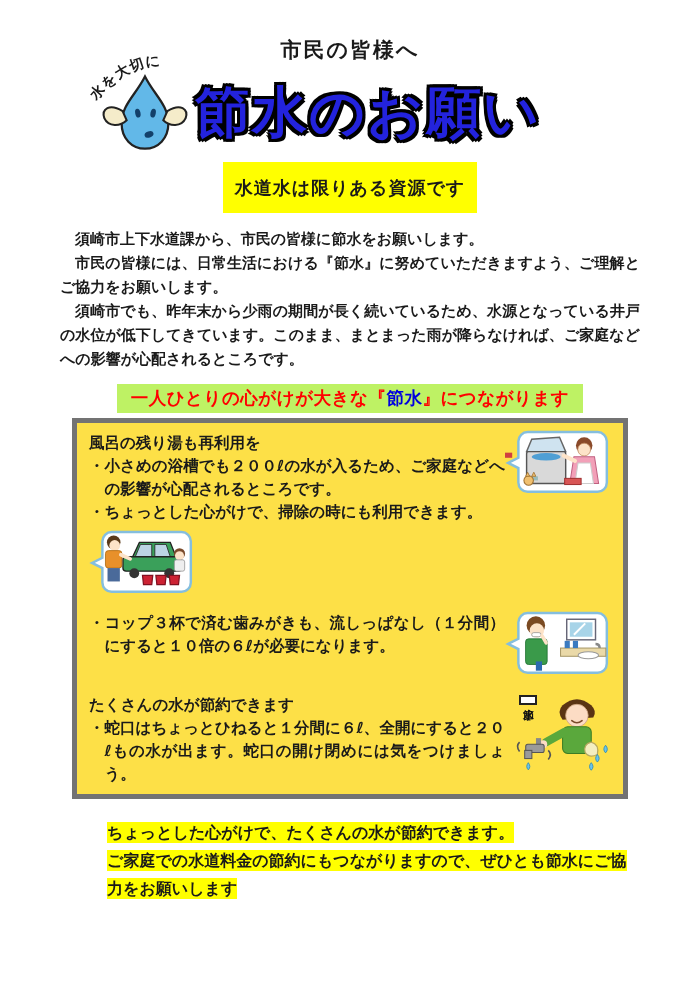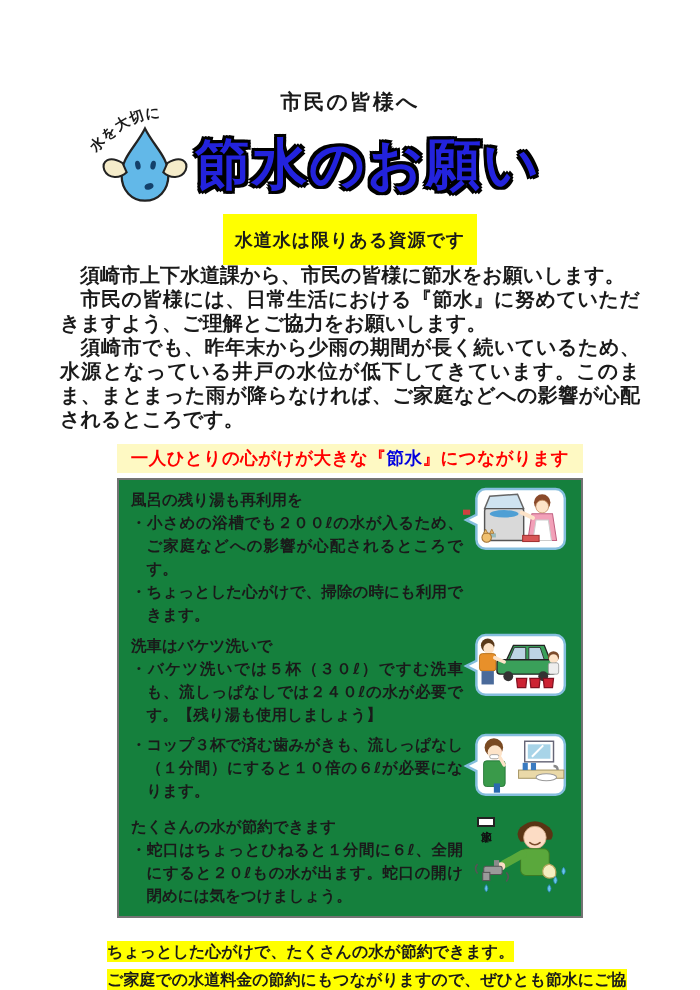--- a/index.html
+++ b/index.html
@@ -7,21 +7,21 @@
     position:relative;
     width:700px; height:990px;
     margin:0 auto;
     background:#ffffff;
     font-family:"DejaVu Sans", sans-serif;
     color:#1a1a1a;
     overflow:hidden;
   }
   
   .audience {
-    padding-top:88px;
+    padding-top:36px;
     text-align:center;
     font-size:21px;
     font-weight:bold;
     letter-spacing:2px;
   }
   .title-row { position:relative; height:96px; margin-top:2px; }
   .main-title {
     position:absolute; left:0; right:0; top:10px;
     text-align:center;
     padding-left:36px;
@@ -36,45 +36,45 @@
   
   .subtitle-row { text-align:center; margin-top:14px; }
   .subtitle-row .hl-strong {
     background:#ffff00;
     font-size:18px; font-weight:bold;
     padding:15px 12px;
     letter-spacing:1px;
   }
   
   .intro {
-    width:580px; margin:11px auto 0;
-    font-size:20px; font-weight:600;
+    width:580px; margin:27px auto 0;
+    font-size:15px; font-weight:600;
     line-height:24px;
     text-align:justify;
   }
   .intro p { margin:0; }
   
   .tips-heading-row { text-align:center; margin-top:13px; }
   .tips-heading {
     display:inline-block;
-    background:#fef9c3;
+    background:#bef264;
     padding:2px 14px 3px;
     font-size:17.5px; font-weight:bold;
     color:#ff0000;
     letter-spacing:0.5px;
   }
   .tips-heading .kw { color:#0000e0; }
   
   .tips-box {
-    width:466px;
+    width:556px;
     margin:5px auto 0;
-    border:2px solid #737373;
+    border:5px solid #737373;
     box-sizing:border-box;
     padding:6px 6px 8px 12px;
-    background:#15803d;
+    background:#fde047;
   }
   .tip { display:flex; align-items:flex-start; margin-bottom:5px; }
   .tip:last-child { margin-bottom:0; }
   .tip-text { flex:1; min-width:0; padding-top:2px; }
   .tip-title { font-size:15.5px; font-weight:bold; line-height:24px; }
   .tip-bullet {
     font-size:15.5px; font-weight:600;
     line-height:23px;
     padding-left:1em; text-indent:-1em;
     text-align:justify;
@@ -167,24 +167,20 @@
 
           <rect x="58" y="48" width="16" height="6" fill="#d85555" stroke="#a03030" stroke-width="1"></rect>
           <circle cx="23" cy="50" r="4.6" fill="#f0c070" stroke="#a07030" stroke-width="1"></circle>
           <polygon points="20,46 22,42 24,46" fill="#f0c070" stroke="#a07030" stroke-width="0.8"></polygon>
           <polygon points="26,46 28,42 30,46" fill="#f0c070" stroke="#a07030" stroke-width="0.8"></polygon>
         </svg>
       </div>
     </div>
 
     <div class="tip">
-      <div class="tip-text">
-        <div class="tip-title">洗車はバケツ洗いで</div>
-        <div class="tip-bullet">・バケツ洗いでは５杯（３０ℓ）ですむ洗車も、流しっぱなしでは２４０ℓの水が必要です。【残り湯も使用しましょう】</div>
-      </div>
       <div class="tip-art">
         <svg viewBox="0 0 105 70" width="108" height="72" xmlns="http://www.w3.org/2000/svg">          
             <path d="M22,3 H90 A9,9 0 0 1 99,12 V52 A9,9 0 0 1 90,61 H22 A9,9 0 0 1 13,52 V38 L3,33 L13,28 V12 A9,9 0 0 1 22,3 Z" fill="#ffffff" stroke="#85bede" stroke-width="2.4"></path>
 
           <polygon points="42,28 49,13 79,13 85,28" fill="#3aa05a" stroke="#222" stroke-width="1.3"></polygon>
           <polygon points="50,15 61,15 61,27 45,27" fill="#bcd4e4" stroke="#222" stroke-width="0.8"></polygon>
           <polygon points="64,15 75,15 79,27 64,27" fill="#bcd4e4" stroke="#222" stroke-width="0.8"></polygon>
           <rect x="33" y="27" width="57" height="14" rx="3" fill="#3aa05a" stroke="#222" stroke-width="1.3"></rect>
           <circle cx="44" cy="43" r="4.8" fill="#333"></circle>
           <circle cx="78" cy="43" r="4.8" fill="#333"></circle>

